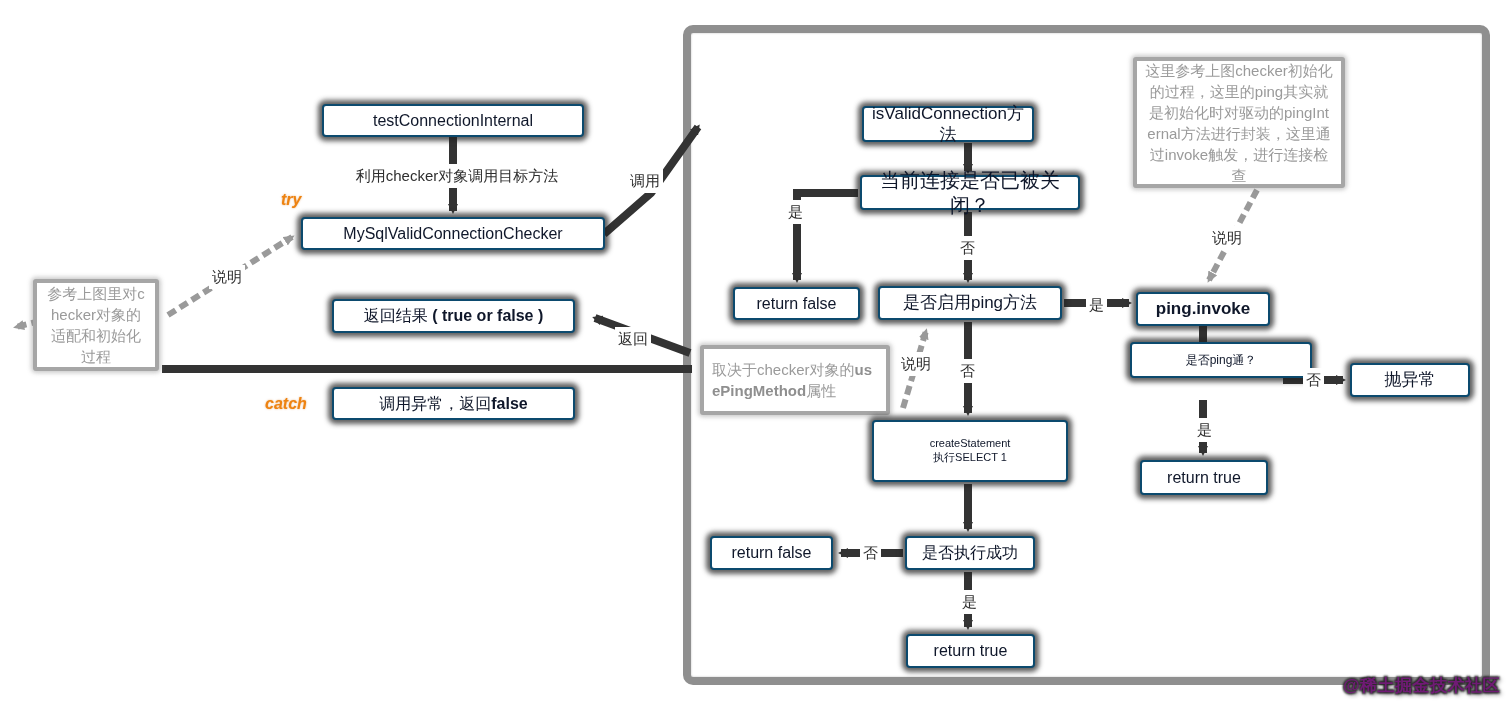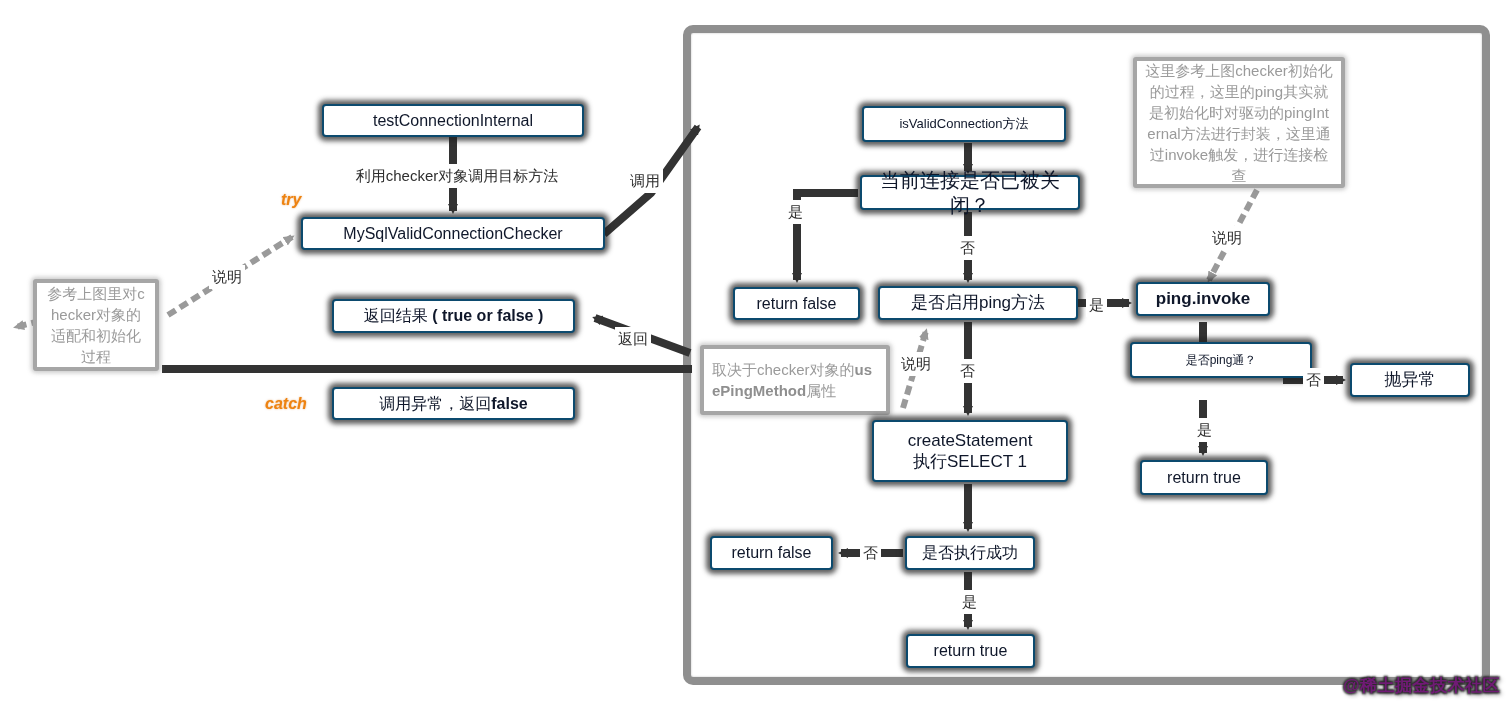--- a/index.html
+++ b/index.html
@@ -107,44 +107,44 @@
   <div class="lbl" style="left:615px;top:327px;">返回</div>
 
   <div class="lbl" style="left:627px;top:169px;">调用</div>
 
   <div class="tag" style="left:252px;top:395px;padding-left:13px;">catch</div>
 
   <div class="box" style="left:332px;top:387px;width:243px;height:33px;">
     <span><span>调用异常，返回</span><span class="b">false</span></span>
   </div>
 
-  <div class="box" style="left:862px;top:106px;width:204px;height:36px;font-size:13px;">
+  <div class="box" style="left:862px;top:106px;width:172px;height:36px;font-size:17px;">
     <span>isValidConnection方法</span>
   </div>
 
   <div class="note" style="left:1133px;top:57px;width:212px;height:131px;">这里参考上图checker初始化的过程，这里的ping其实就是初始化时对驱动的pingInternal方法进行封装，这里通过invoke触发，进行连接检查</div>
 
   <div class="box" style="left:860px;top:175px;width:220px;height:35px;font-size:20px;">
     <span>当前连接是否已被关闭？</span>
   </div>
 
   <div class="lbl" style="left:785px;top:200px;">是</div>
   <div class="lbl" style="left:957px;top:236px;">否</div>
 
   <div class="box" style="left:733px;top:287px;width:127px;height:33px;">
     <span>return false</span>
   </div>
 
-  <div class="box" style="left:878px;top:286px;width:200px;height:34px;font-size:17px;">
+  <div class="box" style="left:878px;top:286px;width:184px;height:34px;font-size:17px;">
     <span>是否启用ping方法</span>
   </div>
 
   <div class="lbl" style="left:1086px;top:293px;">是</div>
 
-  <div class="box" style="left:1136px;top:282px;width:134px;height:34px;font-size:17px;font-weight:bold;">
+  <div class="box" style="left:1136px;top:292px;width:134px;height:34px;font-size:17px;font-weight:bold;">
     <span>ping.invoke</span>
   </div>
 
   <div class="lbl" style="left:1209px;top:226px;">说明</div>
 
   <div class="note" style="left:700px;top:345px;width:190px;height:70px;text-align:left;justify-content:flex-start;">
     <span><span>取决于checker对象的</span><span class="b">usePingMethod</span><span>属性</span></span>
   </div>
 
   <div class="lbl" style="left:898px;top:352px;">说明</div>
@@ -159,21 +159,21 @@
   <div class="box" style="left:1350px;top:363px;width:120px;height:34px;font-size:17px;">
     <span>抛异常</span>
   </div>
 
   <div class="lbl" style="left:1194px;top:418px;">是</div>
 
   <div class="box" style="left:1140px;top:460px;width:128px;height:35px;">
     <span>return true</span>
   </div>
 
-  <div class="box" style="left:872px;top:420px;width:196px;height:62px;font-size:17px;flex-direction:column;">
+  <div class="box" style="left:872px;top:420px;width:196px;height:62px;font-size:11px;flex-direction:column;">
     <span>createStatement</span>
     <span>执行SELECT 1</span>
   </div>
 
   <div class="box" style="left:905px;top:536px;width:130px;height:34px;">
     <span>是否执行成功</span>
   </div>
 
   <div class="lbl" style="left:860px;top:541px;">否</div>
 

